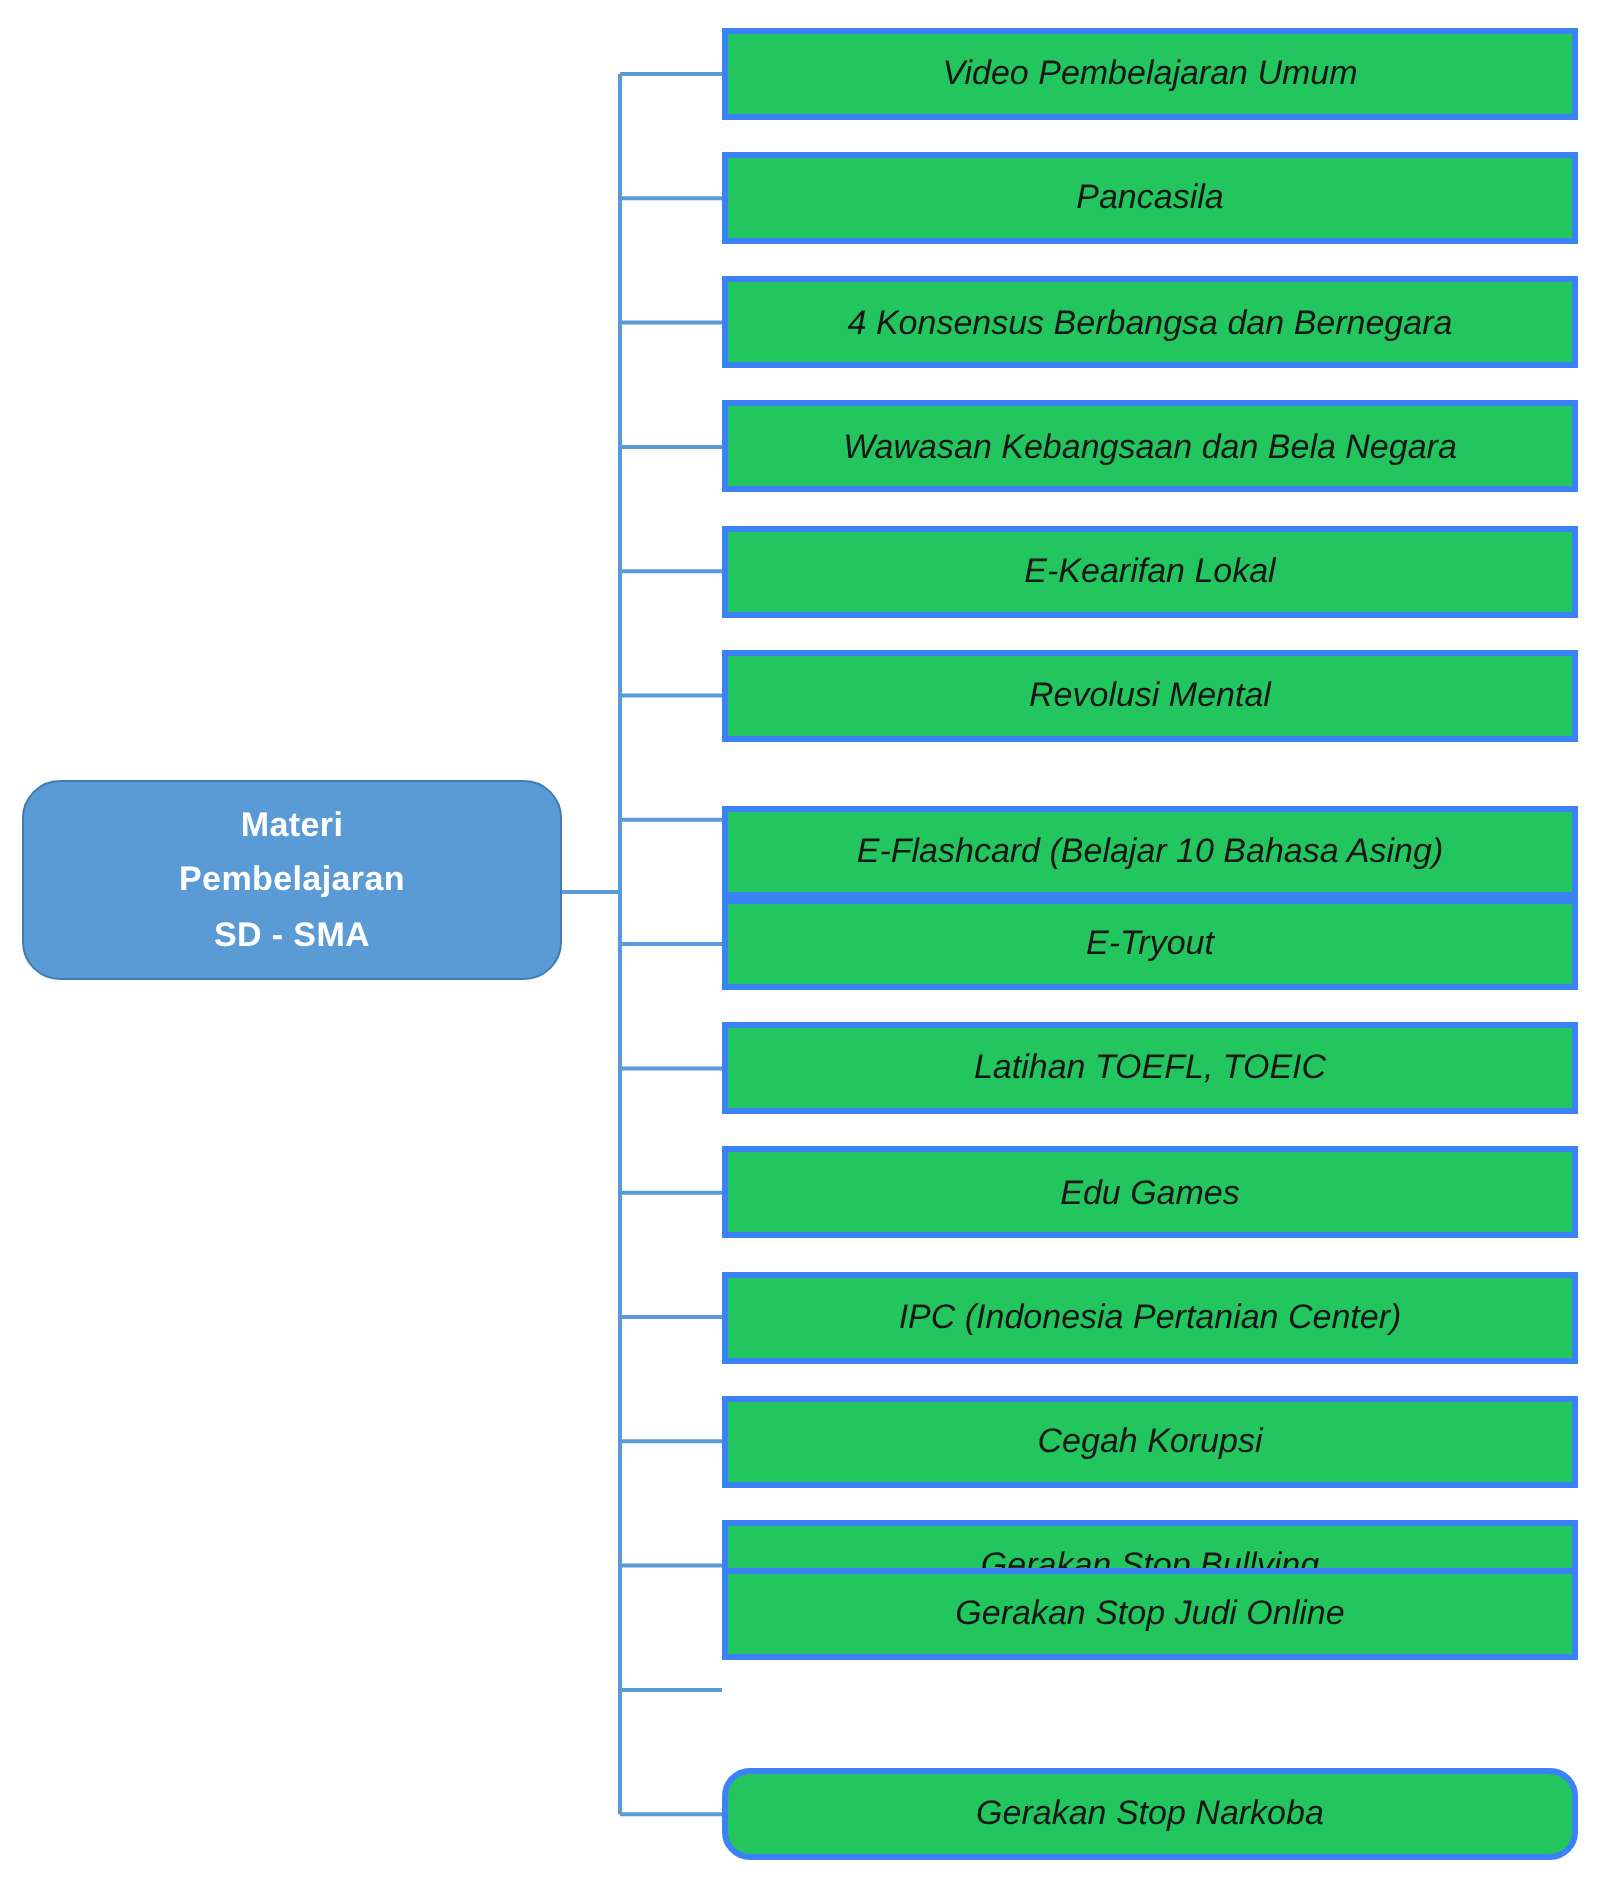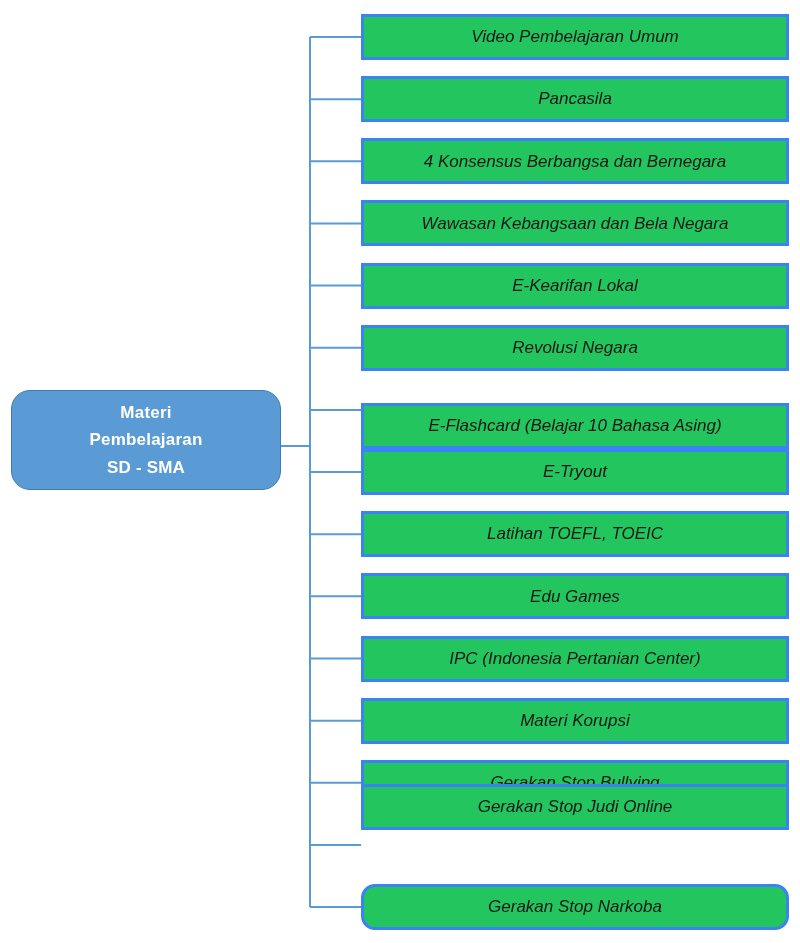--- a/index.html
+++ b/index.html
@@ -110,39 +110,39 @@
       <div class="child-box" style="top: 138.3px;">
         <span>4 Konsensus Berbangsa dan Bernegara</span>
       </div>
       <div class="child-box" style="top: 200.45px;">
         <span>Wawasan Kebangsaan dan Bela Negara</span>
       </div>
       <div class="child-box" style="top: 262.6px;">
         <span>E-Kearifan Lokal</span>
       </div>
       <div class="child-box" style="top: 324.75px;">
-        <span>Revolusi Negara</span>
+        <span>Revolusi Mental</span>
       </div>
       <div class="child-box" style="top: 386.9px; margin-top: 16px;">
         <span>E-Flashcard (Belajar 10 Bahasa Asing)</span>
       </div>
       <div class="child-box" style="top: 449.05px;">
         <span>E-Tryout</span>
       </div>
       <div class="child-box" style="top: 511.2px;">
         <span>Latihan TOEFL, TOEIC</span>
       </div>
       <div class="child-box" style="top: 573.35px;">
         <span>Edu Games</span>
       </div>
       <div class="child-box" style="top: 635.5px;">
         <span>IPC (Indonesia Pertanian Center)</span>
       </div>
       <div class="child-box" style="top: 697.65px;">
-        <span>Materi Korupsi</span>
+        <span>Cegah Korupsi</span>
       </div>
       <div class="child-box" style="top: 759.8px;">
         <span>Gerakan Stop Bullying</span>
       </div>
       <div class="child-box" style="top: 784px;">
         <span>Gerakan Stop Judi Online</span>
       </div>
       <div class="child-box" style="top: 884.1px; border-radius: 14px;">
         <span>Gerakan Stop Narkoba</span>
       </div>

